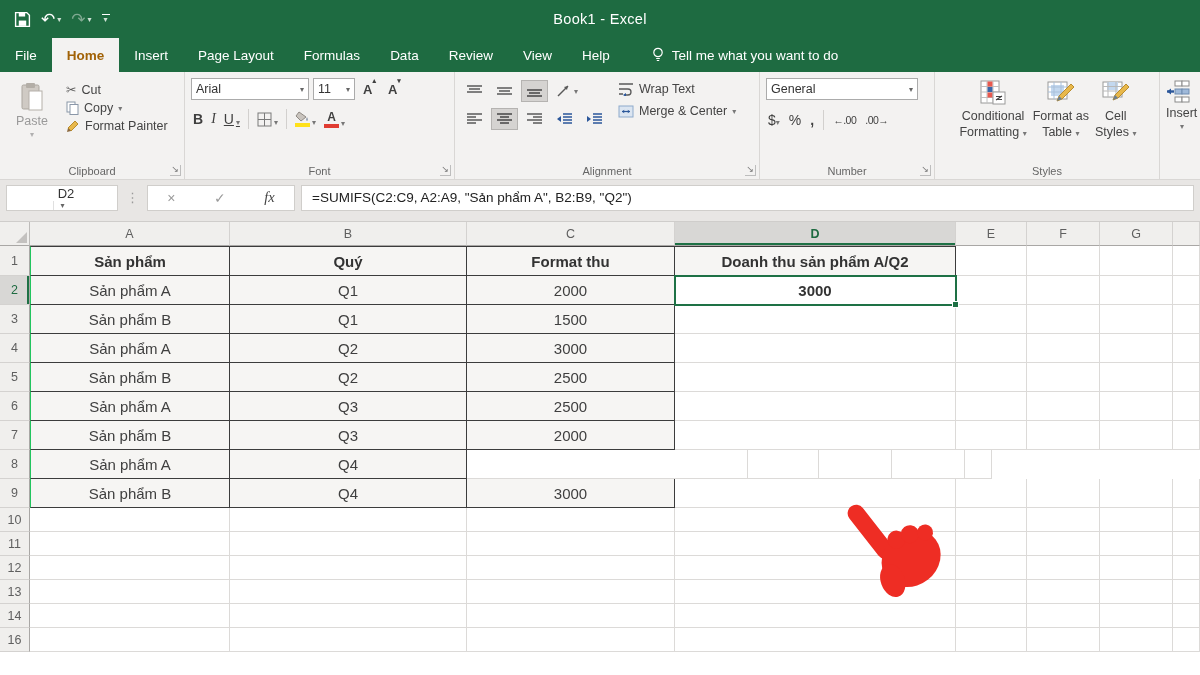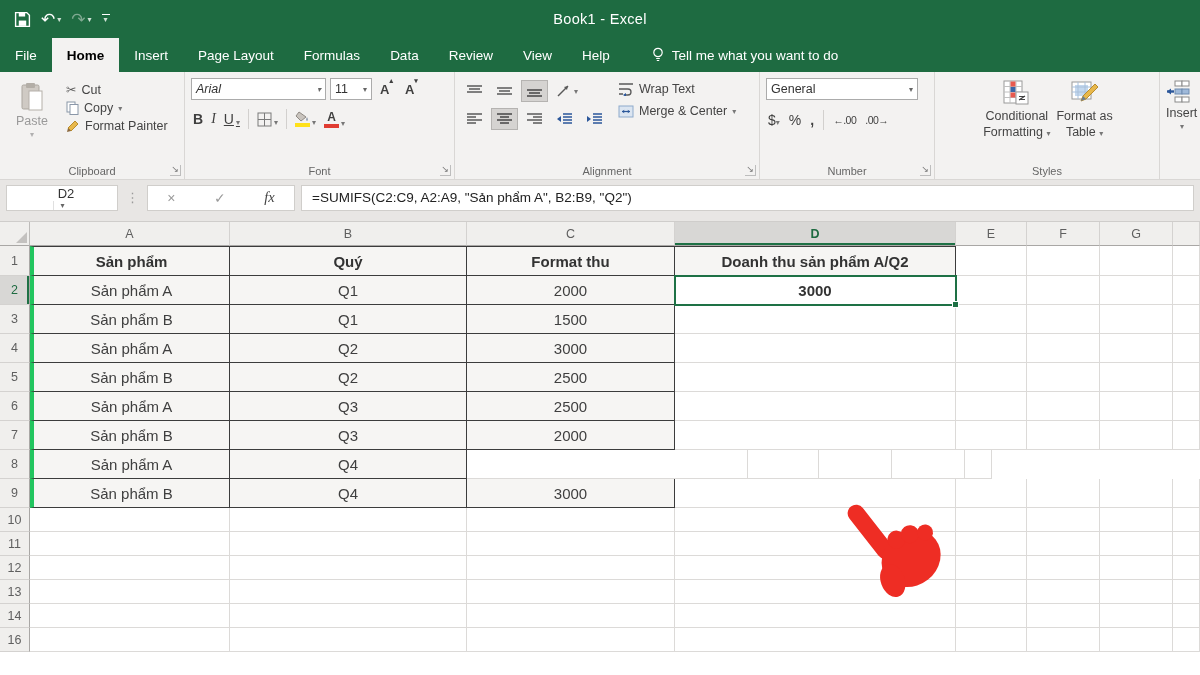--- a/index.html
+++ b/index.html
@@ -14,41 +14,41 @@
   .qat-glyph { font-size:17px; line-height:1; color:#fff; }
   .qat-glyph.dis { color:#7fa991; }
   .qat-dd { font-size:8px; color:#cfe3d7; }
   .qat-custom { display:flex; flex-direction:column; align-items:center; line-height:1; }
   .qat-custom .bar { width:8px; border-top:1.5px solid #fff; margin-bottom:1px; }
   .win-title { position:absolute; left:0; right:0; text-align:center; font-size:14.5px; letter-spacing:.3px; }
 
   
   .tabbar { height:34px; background:#1e6b41; display:flex; align-items:stretch; color:#fff; }
   .tab { padding:0 15px; display:flex; align-items:center; font-size:13.5px; cursor:default; }
-  .tab.active { background:#f3f2f1; color:#000000; font-weight:bold; }
+  .tab.active { background:#f3f2f1; color:#a16207; font-weight:bold; }
   .tellme { display:flex; align-items:center; gap:7px; margin-left:26px; font-size:13.5px; }
 
   
   .ribbon { height:108px; background:#f3f2f1; border-bottom:1px solid #d9d7d5; display:flex; }
   .rib-group { position:relative; border-right:1px solid #d9d7d5; height:100%; padding:6px 4px 18px 6px; }
   .rib-label { position:absolute; bottom:2px; left:0; right:0; text-align:center; font-size:11px; color:#666; }
   .launcher { position:absolute; right:3px; bottom:3px; font-size:9px; color:#777; border:1px solid #bdbdbd; border-top:none; border-left:none; width:11px; height:11px; line-height:9px; text-align:center; cursor:default; }
   .rgray { color:#5c5c5c; }
 
   .g-clip { width:185px; display:flex; gap:8px; }
   .paste-btn { width:52px; display:flex; flex-direction:column; align-items:center; justify-content:flex-start; padding-top:4px; gap:2px; color:#9a9a9a; font-size:12.5px; }
   .clip-col { display:flex; flex-direction:column; justify-content:flex-start; gap:4px; padding-top:4px; }
   .small-btn { display:flex; align-items:center; gap:5px; font-size:12.5px; color:#444; cursor:default; white-space:nowrap; }
   .small-btn .dd { font-size:8px; color:#777; }
 
   .g-font { width:270px; }
   .font-row1 { display:flex; align-items:center; gap:4px; }
   .combo { background:#fff; border:1px solid #ababab; height:22px; display:flex; align-items:center; font-size:12.5px; color:#333; padding:0 4px; justify-content:space-between; }
   .combo .dd { font-size:8px; color:#666; margin-left:4px; }
-  .fontname { width:135px;font-style:italic; }
+  .fontname { width:118px; }
   .fontsize { width:42px; }
   .azbtn { font-size:13px; font-weight:bold; color:#3f3f3f; position:relative; padding:0 4px; cursor:default; }
   .azbtn sup { font-size:7px; position:relative; top:-5px; color:#3f3f3f; }
   .font-row2 { display:flex; align-items:center; gap:8px; margin-top:9px; padding-left:2px; }
   .fmt { font-size:14px; color:#3f3f3f; cursor:default; display:flex; align-items:flex-end; gap:2px; }
   .fmt .dd { font-size:8px; color:#777; }
   .b { font-weight:bold; }
   .i { font-style:italic; font-family:"Liberation Serif", serif; }
   .u { text-decoration:underline; }
   .vsep { width:1px; height:20px; background:#d2d0ce; }
@@ -89,21 +89,21 @@
   .sheet { position:relative; height:453px; background:#fff; overflow:hidden; }
   .srow { display:flex; }
   .corner { background:#f0efed; border-right:1px solid #bdbbb9; border-bottom:1px solid #a9a7a5; position:relative; }
   .corner .tri { position:absolute; right:2px; bottom:2px; width:0; height:0; border-left:11px solid transparent; border-bottom:11px solid #c3c1bf; }
   .colhdr { background:#f0efed; border-right:1px solid #d4d2d0; border-bottom:1px solid #a9a7a5; display:flex; align-items:center; justify-content:center; font-size:12.5px; color:#5f5f5f; cursor:default; }
   .colhdr.sel { background:#d8d7d5; color:#1e6b41; box-shadow:inset 0 -2px 0 #1e7145; font-weight:bold; }
   .rowhdr { background:#f0efed; border-right:1px solid #a9a7a5; border-bottom:1px solid #d4d2d0; display:flex; align-items:center; justify-content:center; font-size:12.5px; color:#5f5f5f; cursor:default; }
   .rowhdr.sel { background:#d8d7d5; color:#1e6b41; box-shadow:inset -2px 0 0 #1e7145; }
   .cell { border-right:1px solid #dcdad8; border-bottom:1px solid #dcdad8; display:flex; align-items:center; justify-content:center; font-size:15px; color:#3f3f3f; cursor:cell; }
   .tcell { background:#f6f5f3; border-right:1px solid #3c3c3c; border-bottom:1px solid #3c3c3c; }
-  .tleft { border-left:4px solid #22c55e; }
+  .tleft { border-left:1px solid #22c55e; }
   .ttop { border-top:1px solid #3c3c3c; }
   .bold { font-weight:bold; color:#333; }
   .selcell { background:#fff; outline:2px solid #1e7145; outline-offset:-1px; position:relative; z-index:2; font-weight:bold; }
   .fillhandle { position:absolute; right:-4px; bottom:-4px; width:7px; height:7px; background:#1e7145; border:1px solid #fff; }
   .hand { position:absolute; left:842px; top:280px; width:118px; height:102px; z-index:6; pointer-events:none; }
 </style>
 </head>
 <body>
 
 <div class="titlebar">
@@ -349,20 +349,30 @@
     <div class="style-btn">
       <svg width="27" height="27" viewBox="0 0 27 27">
           <rect x="1" y="2" width="19" height="17" fill="#fff" stroke="#9a9a9a"></rect>
           <rect x="4" y="5" width="13" height="11" fill="#c3d8ef"></rect>
           <path d="M1 7h19M1 12h19M7 2v17M14 2v17" stroke="#a9c0da"></path>
           <path d="M24 4 L12 16 l-2 5 5 -2 L27 7 z" fill="#e8b84b" stroke="#b98c2e"></path>
           <path d="M12 16 l-2 5 5 -2 z" fill="#6b7f93"></path>
         </svg>
       <span><span>Format as</span><br><span>Table</span> <span class="dd">▾</span></span>
     </div>
+    <div class="style-btn">
+      <svg width="27" height="27" viewBox="0 0 27 27">
+          <rect x="1" y="2" width="19" height="15" fill="#fff" stroke="#9a9a9a"></rect>
+          <rect x="5" y="2" width="11" height="8" fill="#c3d8ef"></rect>
+          <path d="M1 6.5h19M1 11h19M6 2v15M14 2v15" stroke="#b9b9b9"></path>
+          <path d="M24 4 L13 15 l-2 5 5 -2 L27 7 z" fill="#e8b84b" stroke="#b98c2e"></path>
+          <path d="M13 15 l-2 5 5 -2 z" fill="#6b7f93"></path>
+        </svg>
+      <span><span>Cell</span><br><span>Styles</span> <span class="dd">▾</span></span>
+    </div>
     <div class="rib-label">Styles</div>
   </div>
 
   <div class="rib-group g-insert">
     <div class="ins-inner">
       <svg width="26" height="24" viewBox="0 0 26 24">
           <rect x="9" y="1" width="7" height="5" fill="#fff" stroke="#8a8a8a"></rect>
           <rect x="16" y="1" width="7" height="5" fill="#fff" stroke="#8a8a8a"></rect>
           <rect x="9" y="9" width="7" height="5" fill="#9fb9d9" stroke="#6f8cb0"></rect>
           <rect x="16" y="9" width="7" height="5" fill="#9fb9d9" stroke="#6f8cb0"></rect>

